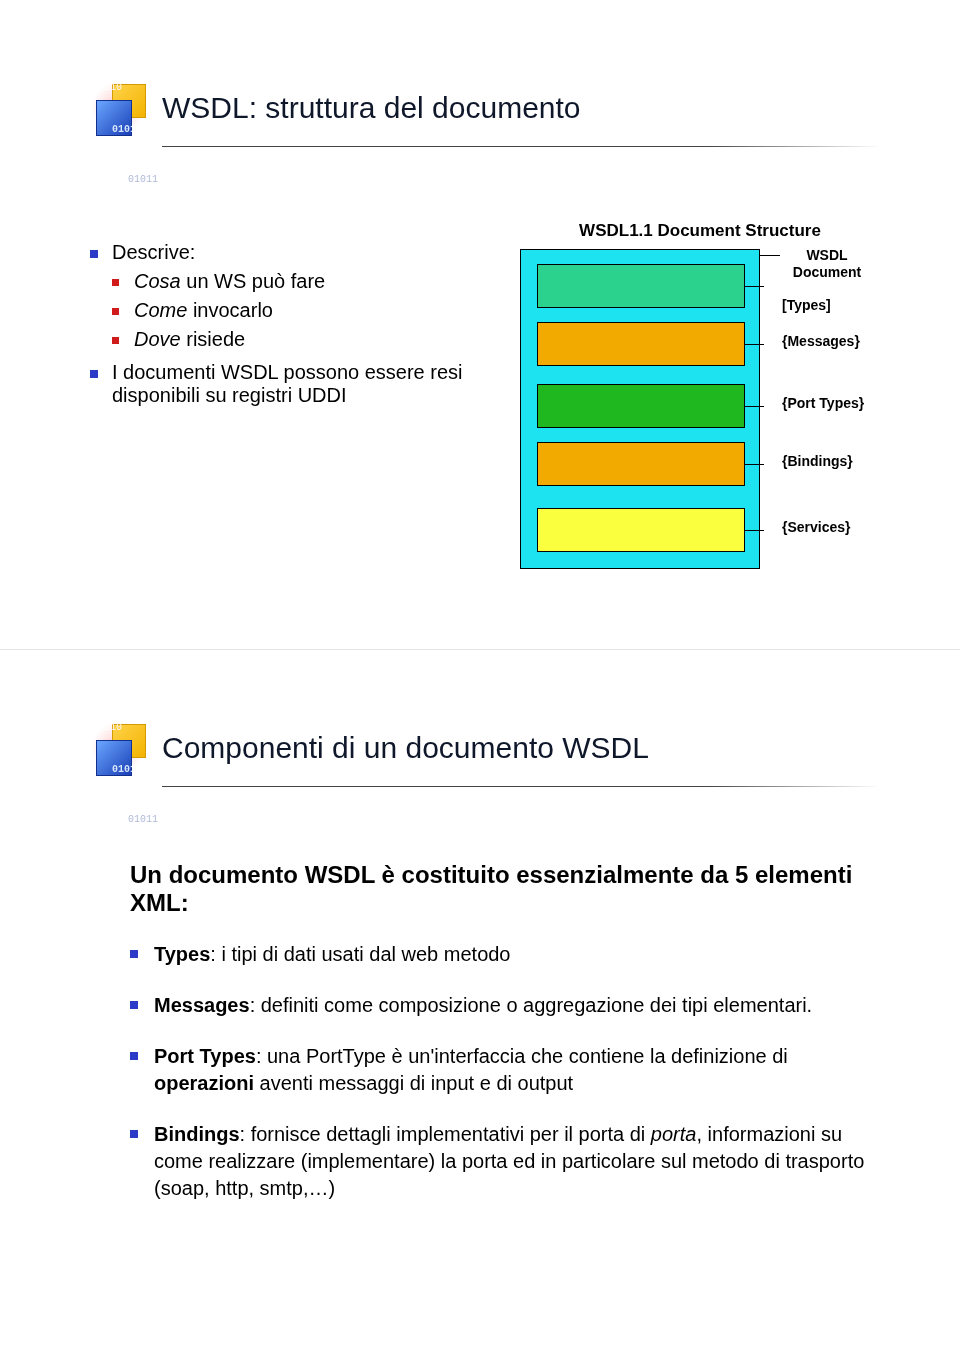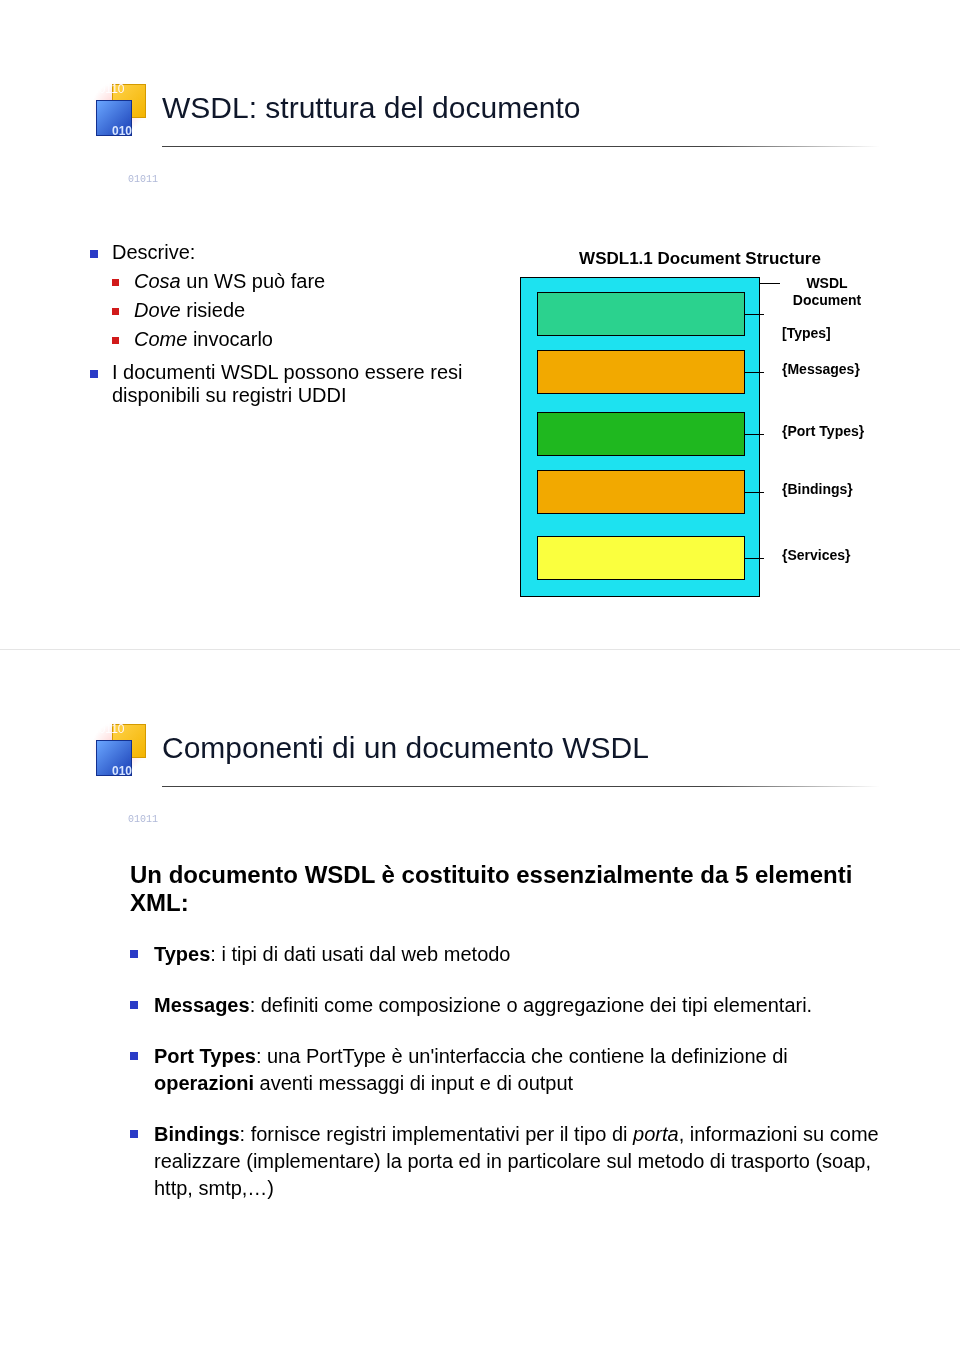--- a/index.html
+++ b/index.html
@@ -45,22 +45,22 @@
   }
   .slide-icon .sq2 {
     position: absolute;
     left: 6px; top: 20px;
     width: 36px; height: 36px;
     background: linear-gradient(135deg,#6aa6ff,#1a3fb5);
     border: 1px solid #13308f;
   }
   .slide-icon .txt {
     position: absolute;
-    font-size: 12px;
-    font-family: Liberation Sans, sans-serif;
+    font-size: 10px;
+    font-family: Liberation Mono, monospace;
     color: #cfd8ff;
     mix-blend-mode: screen;
   }
   .slide-icon .txt.a { left: 2px; top: 2px; }
   .slide-icon .txt.b { left: 22px; top: 44px; }
   .slide-title {
     font-size: 30px;
     color: #0f172a;
     font-weight: 400;
   }
@@ -121,21 +121,20 @@
     background: #d11a1a;
   }
   .li-top { margin-top: 4px; }
 
   
   .diag-title {
     text-align: center;
     font-size: 17px;
     font-weight: 700;
     margin-bottom: 8px;
-    margin-top: 28px;
   }
   .diag {
     position: relative;
     height: 330px;
     text-decoration: underline;
   }
   .doc-box {
     position: absolute;
     left: 0; top: 0;
     width: 240px; height: 320px;
@@ -223,22 +222,22 @@
       <span class="txt" style="left:8px;top:3px;">01011</span>
     </div>
 
     <div class="s1-body">
       <div class="s1-left">
         <ul class="bl">
           <li>
             <span>Descrive:</span>
             <ul>
               <li><span class="i">Cosa</span><span> un WS può fare</span></li>
+              <li><span class="i">Come</span><span> invocarlo</span></li>
               <li><span class="i">Dove</span><span> risiede</span></li>
-              <li><span class="i">Come</span><span> invocarlo</span></li>
             </ul>
           </li>
           <li class="li-top"><span>I documenti WSDL possono essere resi disponibili su registri UDDI</span></li>
         </ul>
       </div>
 
       <div class="s1-right">
         <div class="diag-title">WSDL1.1 Document Structure</div>
         <div class="diag">
           <div class="doc-box">
@@ -295,18 +294,18 @@
       <li>
         <span class="b">Types</span><span>: i tipi di dati usati dal web metodo</span>
       </li>
       <li>
         <span class="b">Messages</span><span>: definiti come composizione o aggregazione dei tipi elementari.</span>
       </li>
       <li>
         <span class="b">Port Types</span><span>: una PortType è un'interfaccia che contiene la definizione di </span><span class="b">operazioni</span><span> aventi messaggi di input e di output</span>
       </li>
       <li>
-        <span class="b">Bindings</span><span>: fornisce registri implementativi per il tipo di </span><span class="i">porta</span><span>, informazioni su come realizzare (implementare) la porta ed in particolare sul metodo di trasporto (soap, http, smtp,…)</span>
+        <span class="b">Bindings</span><span>: fornisce dettagli implementativi per il porta di </span><span class="i">porta</span><span>, informazioni su come realizzare (implementare) la porta ed in particolare sul metodo di trasporto (soap, http, smtp,…)</span>
       </li>
     </ul>
   </div>
 
 </div>
 
 </body></html>

